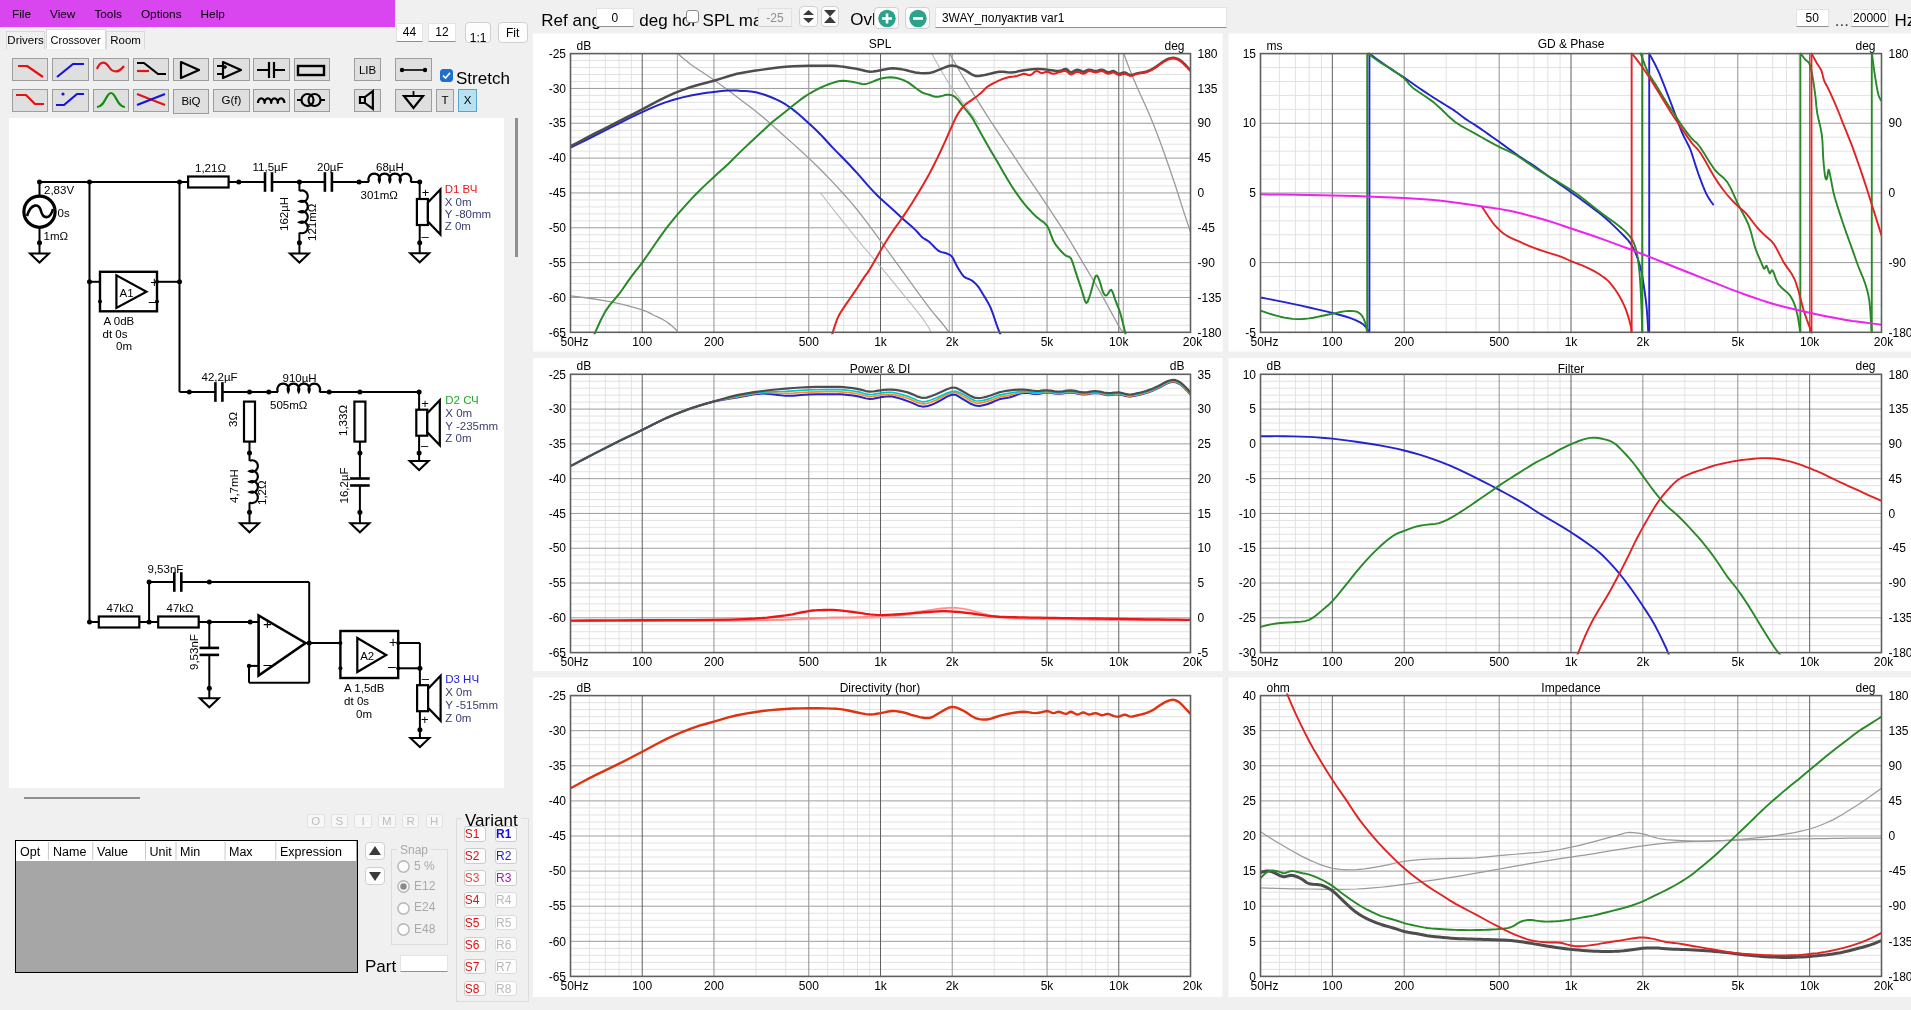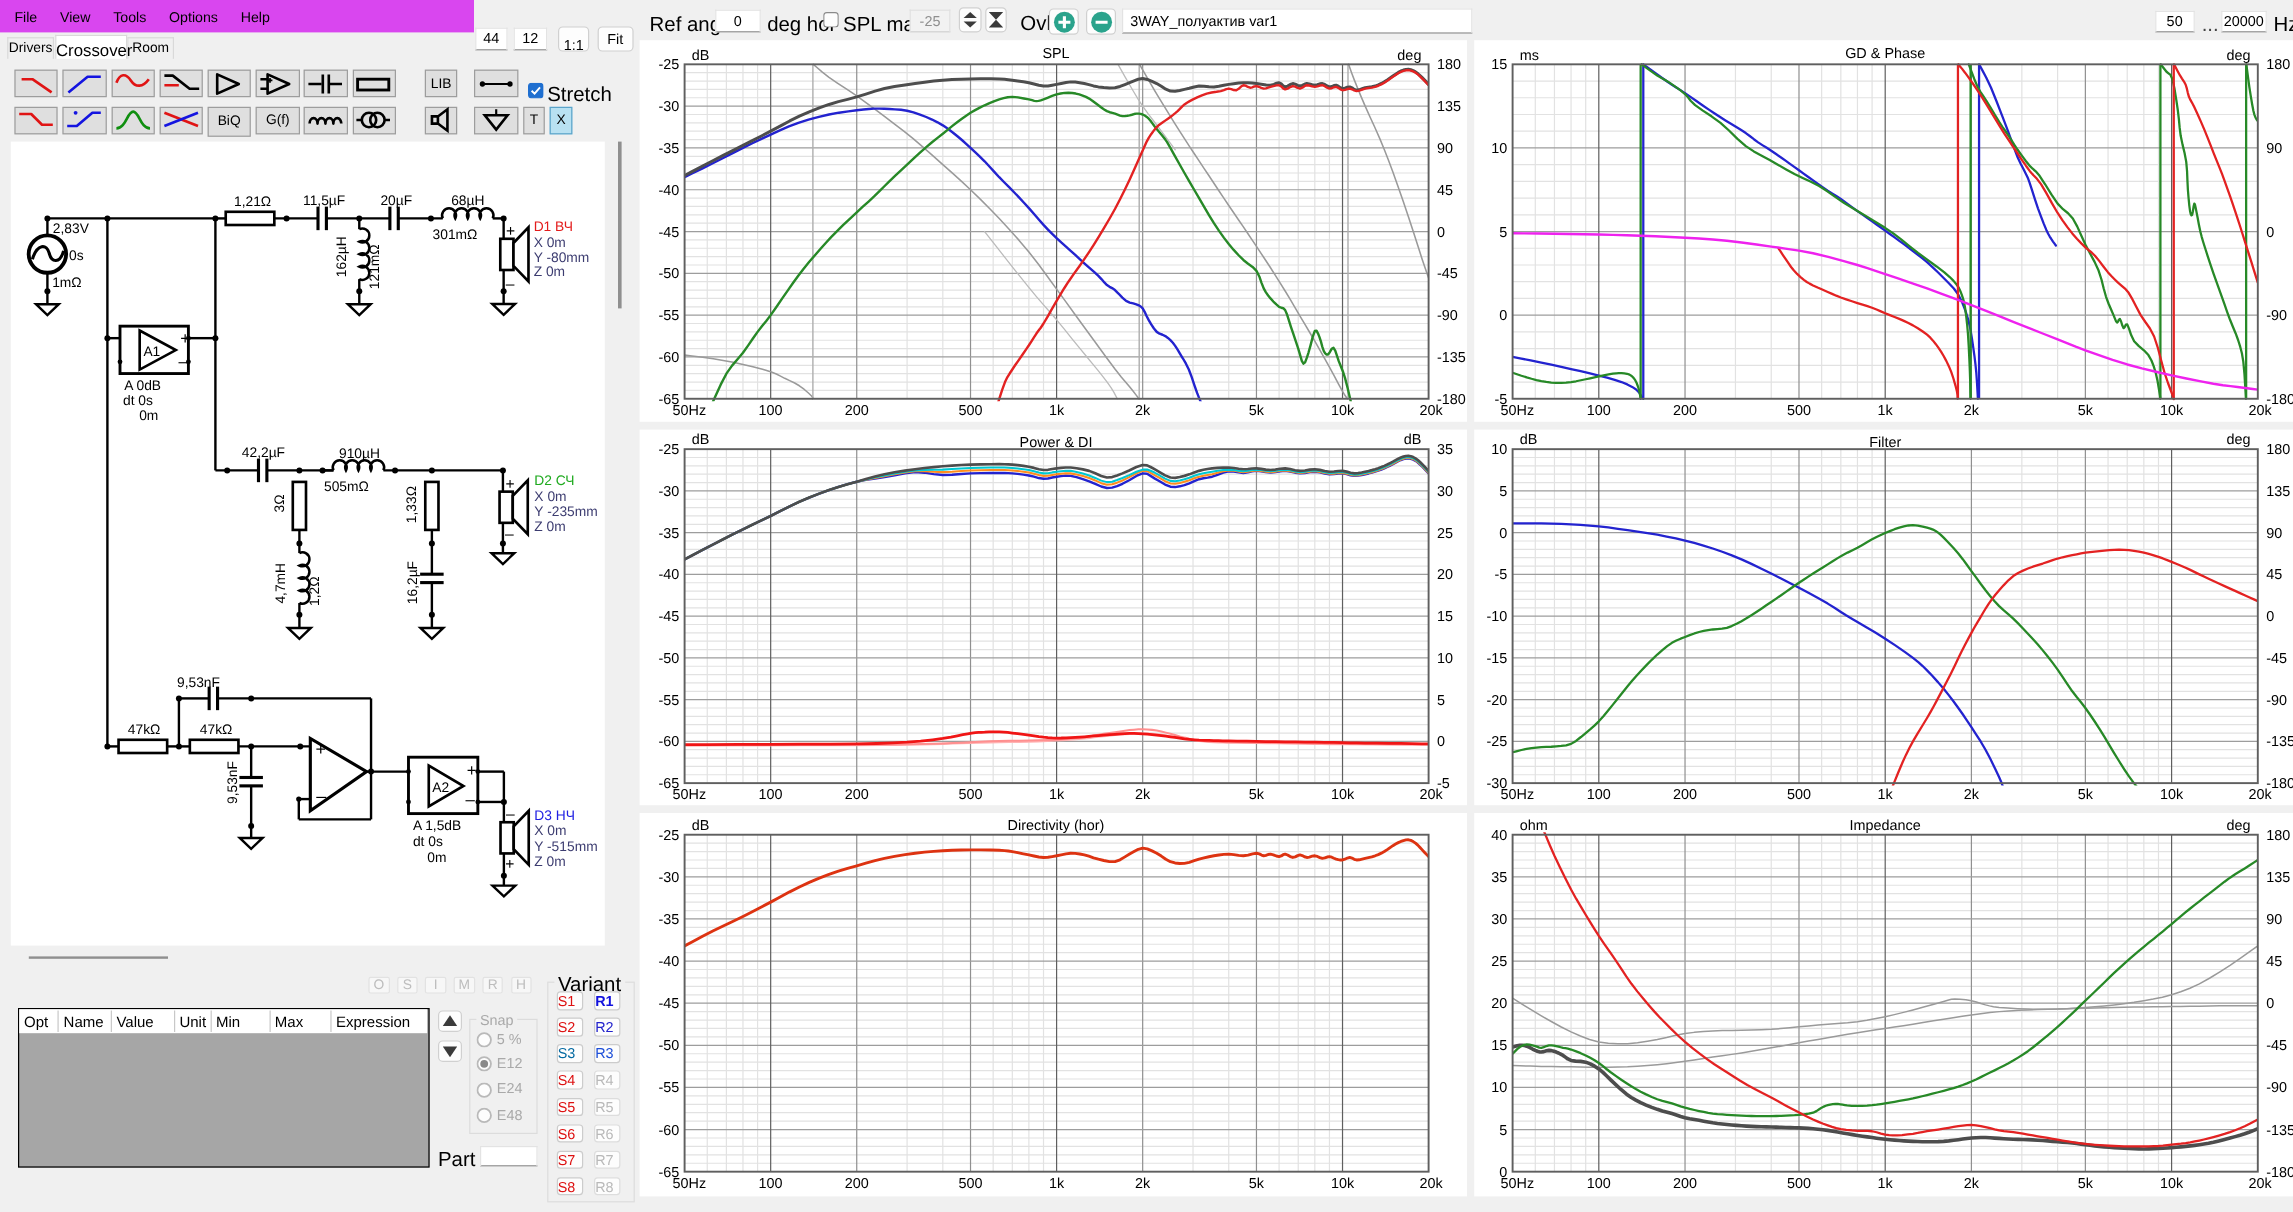--- a/index.html
+++ b/index.html
@@ -1,19 +1,19 @@
 <!DOCTYPE html>
 <html><head><meta charset="utf-8"><title>VituixCAD</title><style>
 *{margin:0;padding:0;box-sizing:border-box}
 html,body{width:1911px;height:1010px;background:#f0f0f0;font-family:"Liberation Sans",sans-serif;overflow:hidden;position:relative}
 .abs{position:absolute}
 .menubar{position:absolute;left:0;top:0;width:395px;height:27px;background:#d946ef}
 .menubar span{display:inline-block;padding:6.5px 9.5px 0 9.5px;font-size:11.8px;color:#000}
 .tab{position:absolute;top:31.4px;height:17.2px;background:#f0f0f0;border:1px solid #d9d9d9;border-bottom:none;font-size:11.5px;text-align:center;padding-top:2px;color:#000;overflow:hidden}
-.tabsel{position:absolute;top:28.5px;height:20.1px;background:#fff;border:1px solid #d9d9d9;border-bottom:none;font-size:14px;text-align:center;padding-top:4px;z-index:2}
+.tabsel{position:absolute;top:28.5px;height:20.1px;background:#fff;border:1px solid #d9d9d9;border-bottom:none;font-size:11px;text-align:center;padding-top:4px;z-index:2}
 .tbtn{position:absolute;background:#dfdfdf;border:1px solid #9d9d9d;display:flex;align-items:center;justify-content:center}
 .tbtn.txt{font-size:11.5px;color:#000}
 .tbtn.xsel{background:#b8e1f2;border-color:#5ba4c9}
 .ic{fill:none;stroke-width:2.2;stroke-linejoin:round}
 .ic.r{stroke:#e01414} .ic.b{stroke:#1414e0} .ic.g{stroke:#0f8f0f} .ic.k{stroke:#000}
 .numbox{position:absolute;background:#fff;border:1px solid #e3e3e3;border-bottom:1.6px solid #8f8f8f;font-size:12px;text-align:center;color:#000}
 .rbtn{position:absolute;background:#fdfdfd;border:1px solid #d0d0d0;border-radius:4px;font-size:12px;text-align:center;color:#000}
 .lbl{position:absolute;font-size:17px;color:#000;white-space:nowrap}
 .obtn{position:absolute;top:813.5px;width:17.5px;height:14px;background:#f7f7f7;border:1px solid #e2e2e2;border-radius:2px;color:#bdbdbd;font-size:11.5px;text-align:center;line-height:13px}
 .vbtn{position:absolute;width:22.3px;height:15.6px;background:#fdfdfd;border:1px solid #cccccc;border-radius:3px;font-size:12px;line-height:14px}
@@ -685,22 +685,22 @@
   </svg>
 <div class="abs glab" style="left:414px;top:921.5px">E48</div>
 <div class="lbl" style="left:365px;top:956.5px">Part #</div>
 <div class="numbox" style="left:400px;top:955px;width:48.4px;height:16.5px"></div>
 <div class="abs" style="left:456.2px;top:818px;width:73px;height:184px;border:1px solid #dcdcdc"></div>
 <div class="lbl" style="left:462px;top:811px;background:#f0f0f0;padding:0 3px">Variant</div>
 <div class="vbtn" style="left:463.7px;top:826.3px;color:#dd1111">S1</div>
 <div class="vbtn" style="left:495px;top:826.3px;color:#1111dd;font-weight:bold">R1</div>
 <div class="vbtn" style="left:463.7px;top:848.3px;color:#dd1111">S2</div>
 <div class="vbtn" style="left:495px;top:848.3px;color:#2222cc">R2</div>
-<div class="vbtn" style="left:463.7px;top:870.4px;color:#0369a1">S3</div>
-<div class="vbtn" style="left:495px;top:870.4px;color:#1d4ed8">R3</div>
+<div class="vbtn" style="left:463.7px;top:870.4px;color:#ef4444">S3</div>
+<div class="vbtn" style="left:495px;top:870.4px;color:#a21caf">R3</div>
 <div class="vbtn" style="left:463.7px;top:892.4px;color:#dd1111">S4</div>
 <div class="vbtn dis" style="left:495px;top:892.4px">R4</div>
 <div class="vbtn" style="left:463.7px;top:914.5px;color:#dd1111">S5</div>
 <div class="vbtn dis" style="left:495px;top:914.5px">R5</div>
 <div class="vbtn" style="left:463.7px;top:936.5px;color:#dd1111">S6</div>
 <div class="vbtn dis" style="left:495px;top:936.5px">R6</div>
 <div class="vbtn" style="left:463.7px;top:958.6px;color:#dd1111">S7</div>
 <div class="vbtn dis" style="left:495px;top:958.6px">R7</div>
 <div class="vbtn" style="left:463.7px;top:980.6px;color:#dd1111">S8</div>
 <div class="vbtn dis" style="left:495px;top:980.6px">R8</div>

